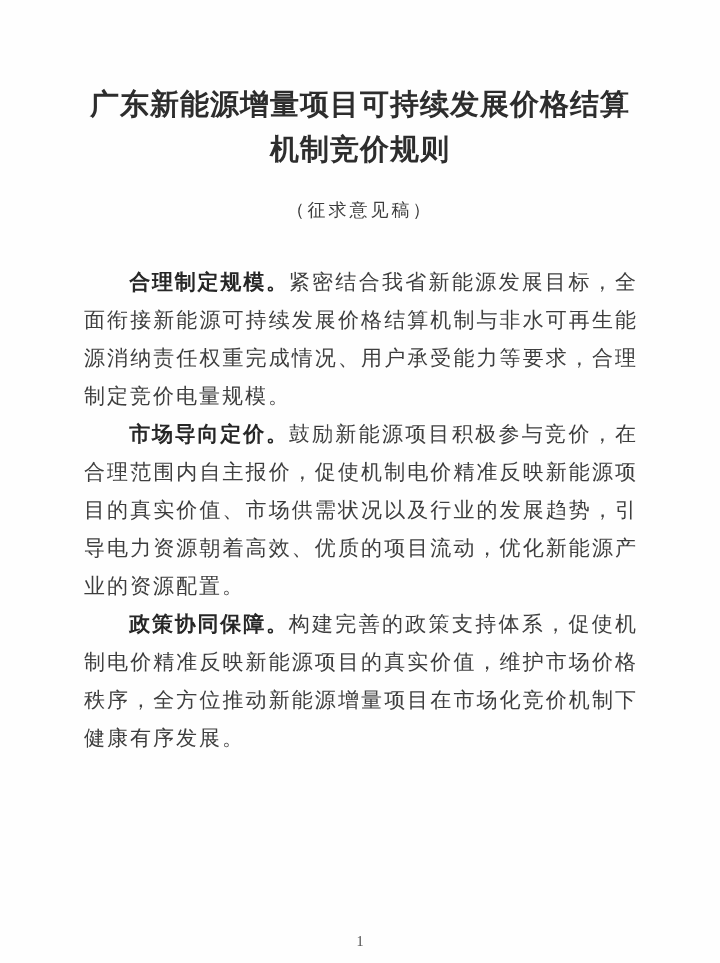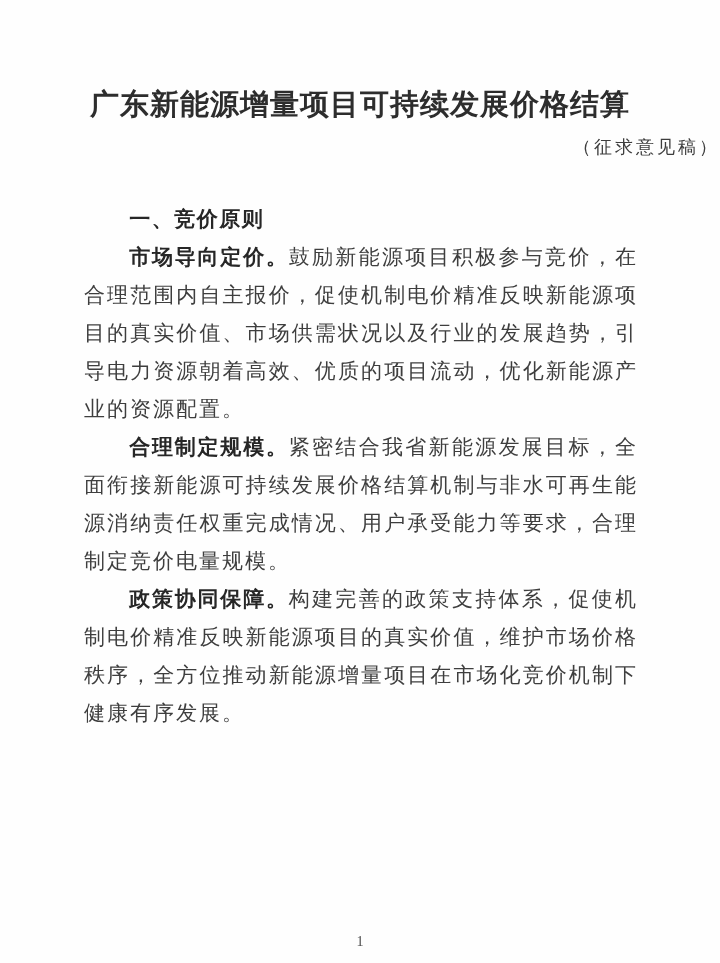--- a/index.html
+++ b/index.html
@@ -20,22 +20,22 @@
     margin: 0;
     padding-top: 82px;
     text-align: center;
     font-size: 29px;
     line-height: 45px;
     font-weight: bold;
     letter-spacing: 1px;
     color: #2d2d2d;
   }
   .doc-subtitle {
-    margin-top: 7px;
-    text-align: right;
+    margin-top: 25px;
+    text-align: center;
     font-size: 18px;
     line-height: 26px;
     letter-spacing: 3px;
     color: #3d3d3d;
   }
   .doc-body {
     margin: 40px 82px 0 84px;
     font-size: 21px;
     line-height: 38px;
     letter-spacing: 2px;
@@ -68,22 +68,22 @@
     color: #4a4a4a;
     letter-spacing: 0;
   }
 </style>
 </head>
 <body>
 
 <div class="page">
   <h1 class="doc-title">
     <span>广东新能源增量项目可持续发展价格结算</span><br>
+    <span>机制竞价规则</span>
   </h1>
   <div class="doc-subtitle">（征求意见稿）</div>
   <div class="doc-body">
-      <p class="heading"><span class="b">一、竞价原则</span></p>
+      <p class="body"><span class="b">合理制定规模。</span><span>紧密结合我省新能源发展目标，全面衔接新能源可持续发展价格结算机制与非水可再生能源消纳责任权重完成情况、用户承受能力等要求，合理制定竞价电量规模。</span></p>
       <p class="body"><span class="b">市场导向定价。</span><span>鼓励新能源项目积极参与竞价，在合理范围内自主报价，促使机制电价精准反映新能源项目的真实价值、市场供需状况以及行业的发展趋势，引导电力资源朝着高效、优质的项目流动，优化新能源产业的资源配置。</span></p>
-      <p class="body"><span class="b">合理制定规模。</span><span>紧密结合我省新能源发展目标，全面衔接新能源可持续发展价格结算机制与非水可再生能源消纳责任权重完成情况、用户承受能力等要求，合理制定竞价电量规模。</span></p>
       <p class="body"><span class="b">政策协同保障。</span><span>构建完善的政策支持体系，促使机制电价精准反映新能源项目的真实价值，维护市场价格秩序，全方位推动新能源增量项目在市场化竞价机制下健康有序发展。</span></p>
     </div>
   <div class="page-number">1</div>
 </div>
 
 </body></html>

